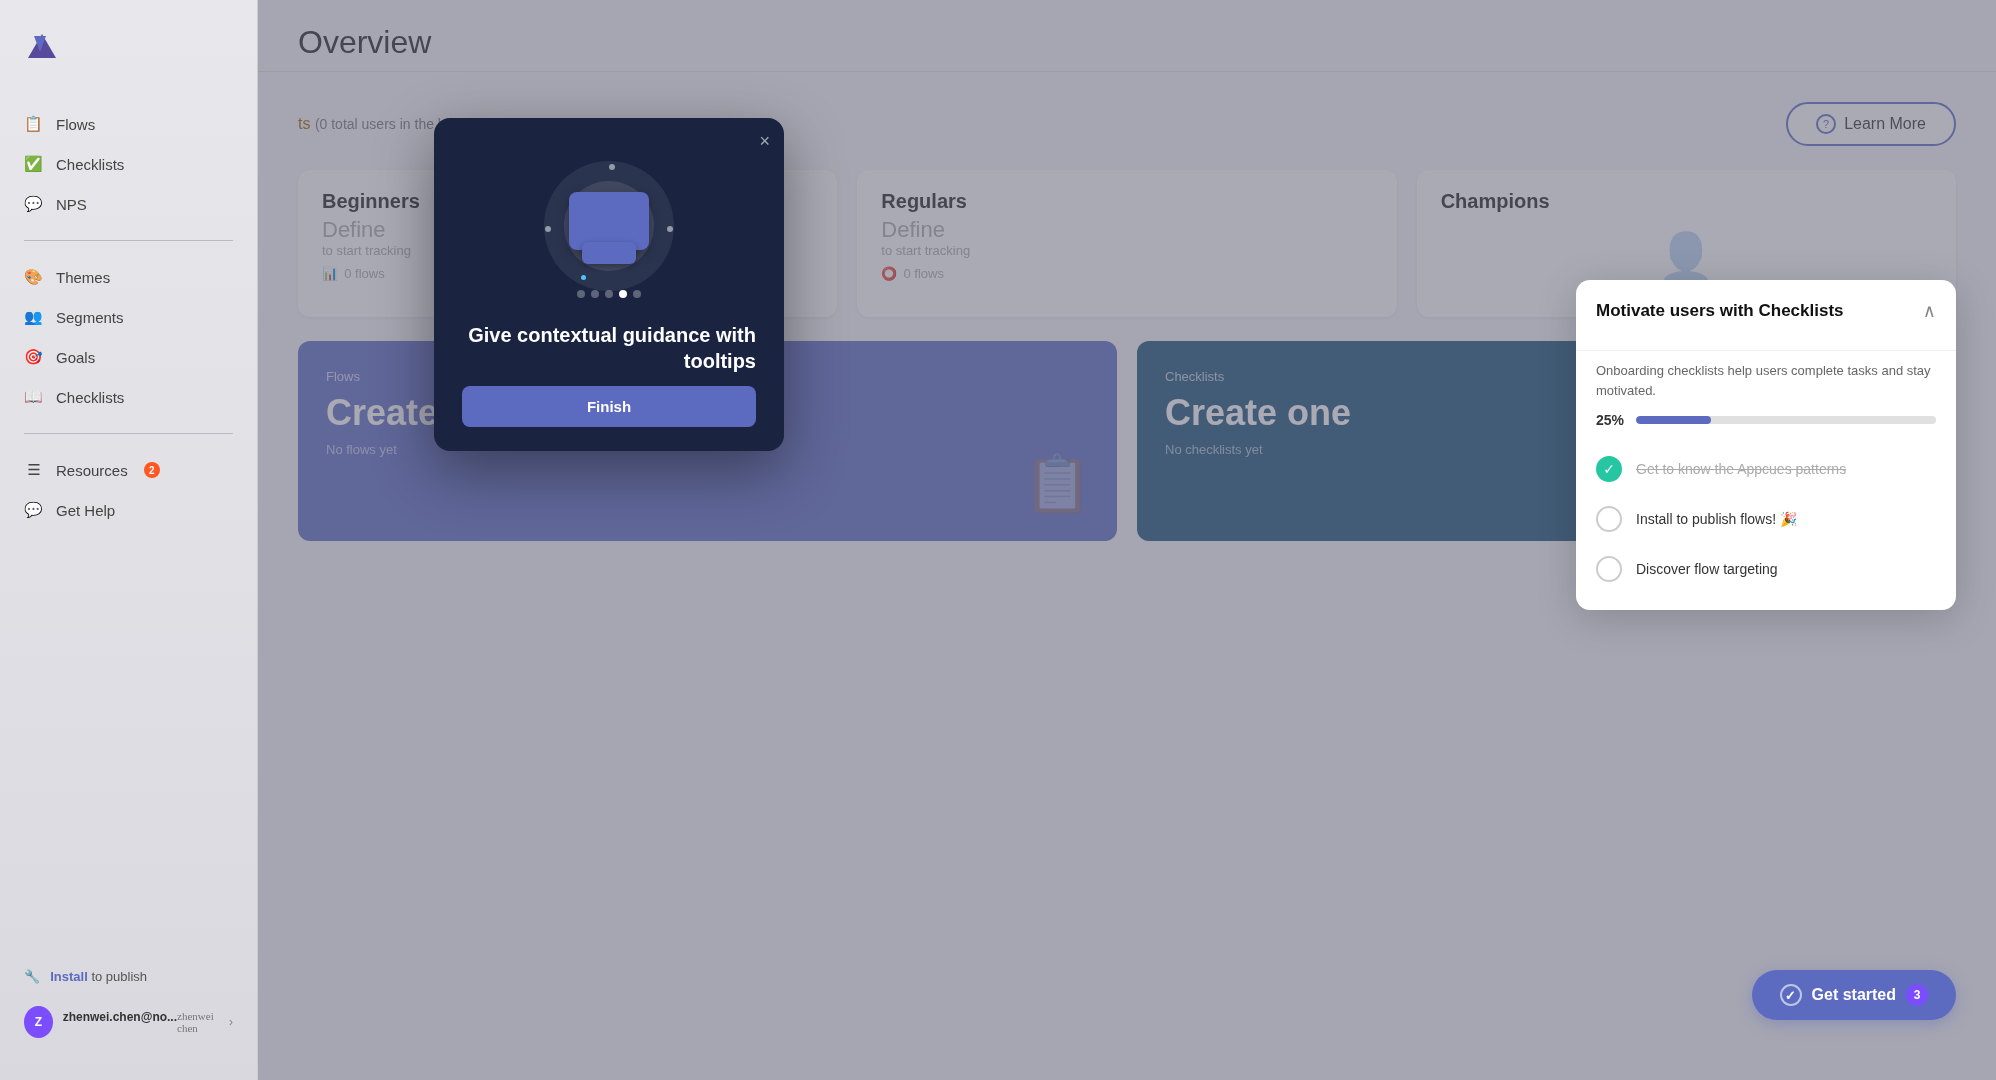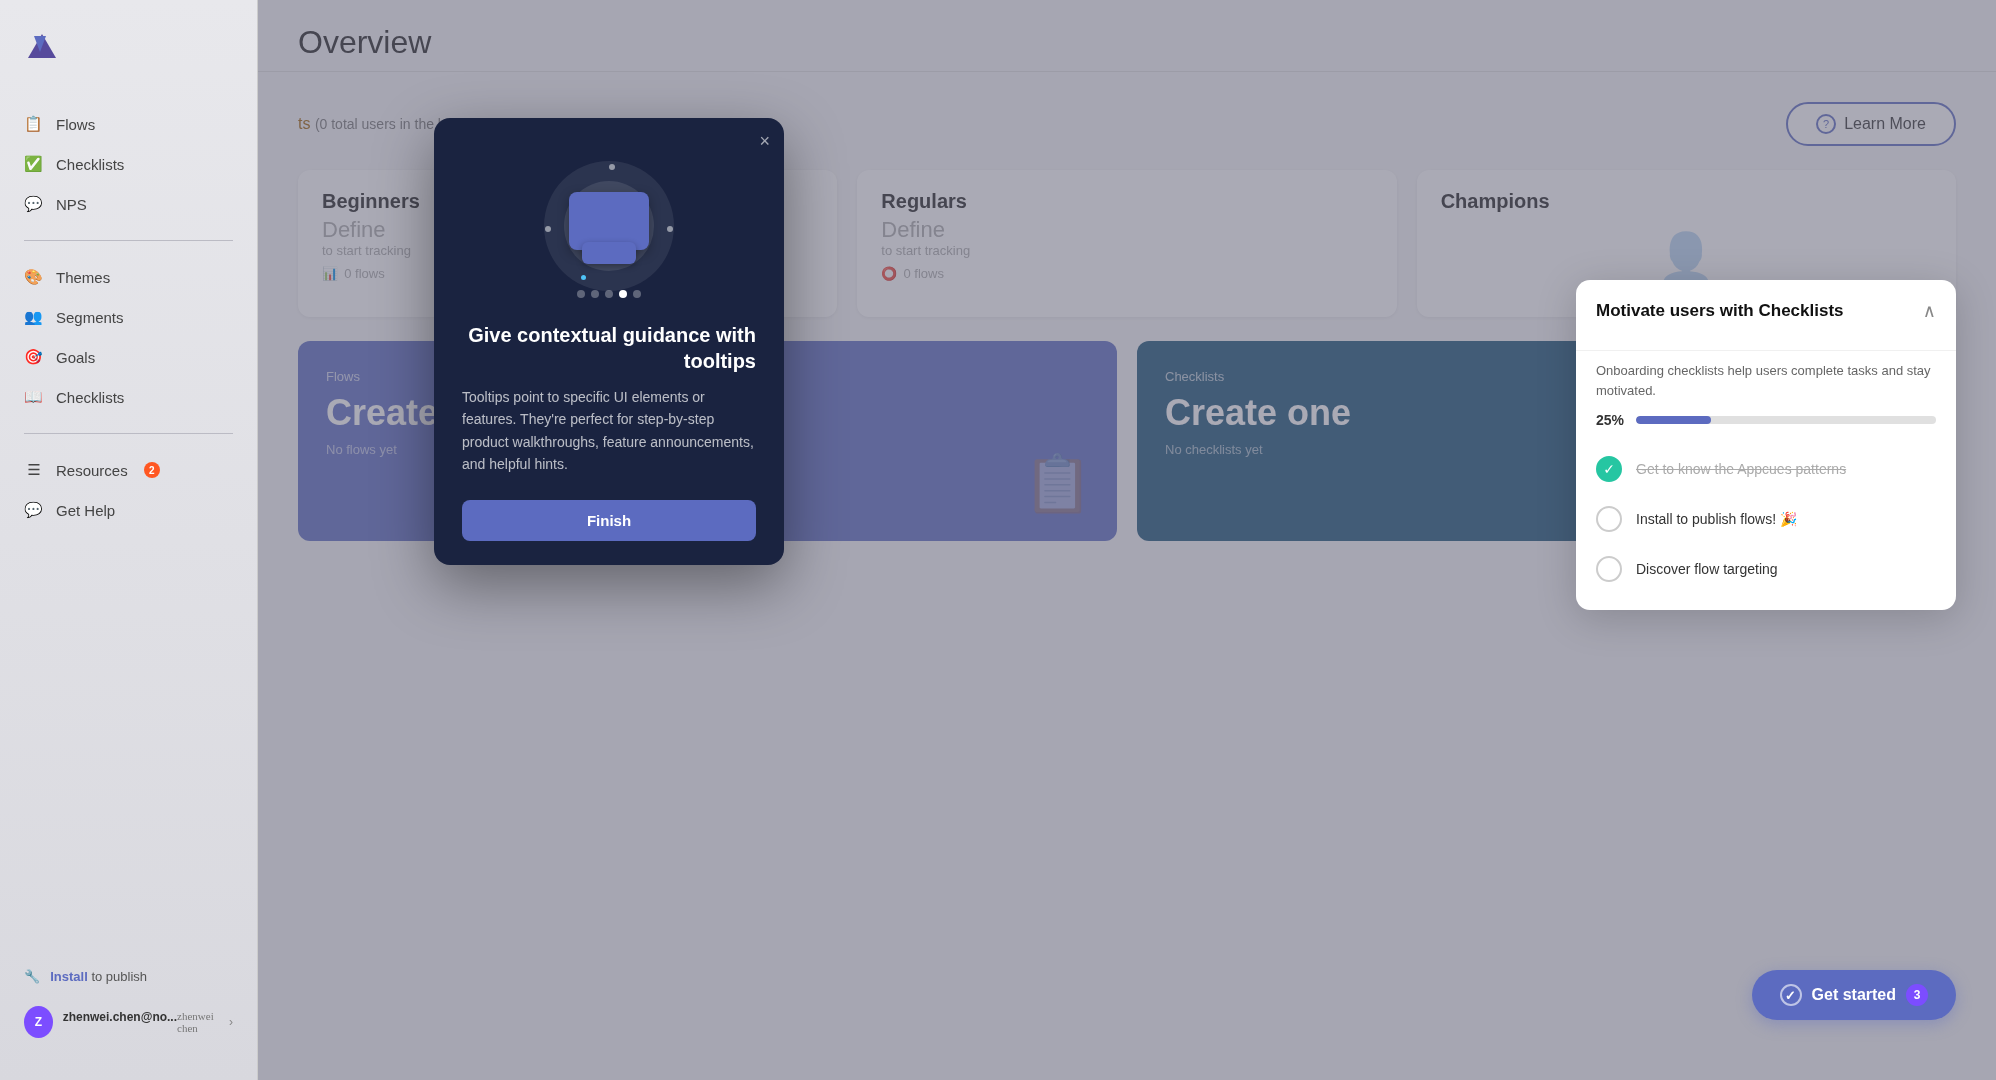--- a/index.html
+++ b/index.html
@@ -366,21 +366,20 @@
       <div class="modal-dots">
         <div class="modal-dot"></div>
         <div class="modal-dot"></div>
         <div class="modal-dot"></div>
         <div class="modal-dot active"></div>
         <div class="modal-dot"></div>
       </div>
     </div>
 
     <div class="modal-title">Give contextual guidance with tooltips</div>
-    <div class="modal-body">Tooltips point to specific UI elements or features. They're perfect for step-by-step product walkthroughs, feature announcements, and helpful hints.</div>
     <button class="modal-finish-btn">Finish</button>
   </div>
 
   <div class="checklist-panel">
     <div class="checklist-header">
       <span class="checklist-title">Motivate users with Checklists</span>
       <button class="checklist-collapse">∧</button>
     </div>
     <div class="checklist-desc">Onboarding checklists help users complete tasks and stay motivated.</div>
     <div class="checklist-progress">

